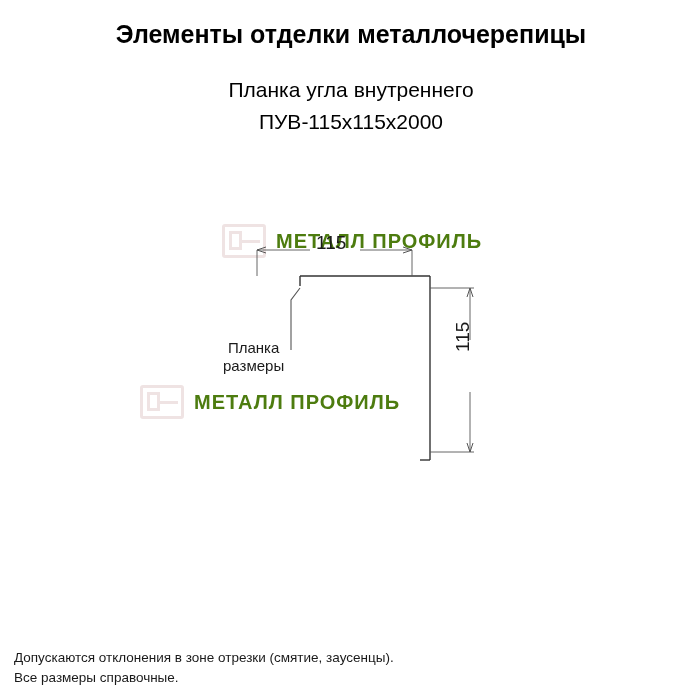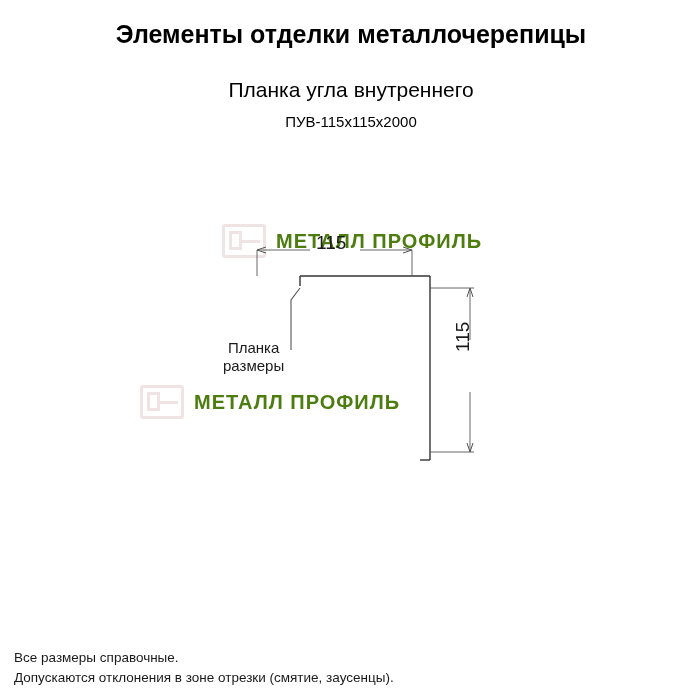--- a/index.html
+++ b/index.html
@@ -37,21 +37,21 @@
     margin: 0;
   }
   .sub-title {
     font-size: 21px;
     font-weight: normal;
     line-height: 28px;
     margin: 0;
     margin-top: 26px;
   }
   .sub-title-2 {
-    font-size: 15px;
+    font-size: 21px;
     font-weight: normal;
     line-height: 28px;
     margin: 14px;
     margin-top: 4px;
   }
 
   
   .watermark {
     position: absolute;
     display: flex;
@@ -203,17 +203,17 @@
 
   <div class="dim-label dim-top">115</div>
   <div class="dim-label dim-right">115</div>
 
   <div class="face-label">
     <div>Планка</div>
     <div>размеры</div>
   </div>
 
   <div class="footnotes">
+    <div>Допускаются отклонения в зоне отрезки (смятие, заусенцы).</div>
     <div>Все размеры справочные.</div>
-    <div>Допускаются отклонения в зоне отрезки (смятие, заусенцы).</div>
   </div>
 
 </div>
 
 </body></html>

